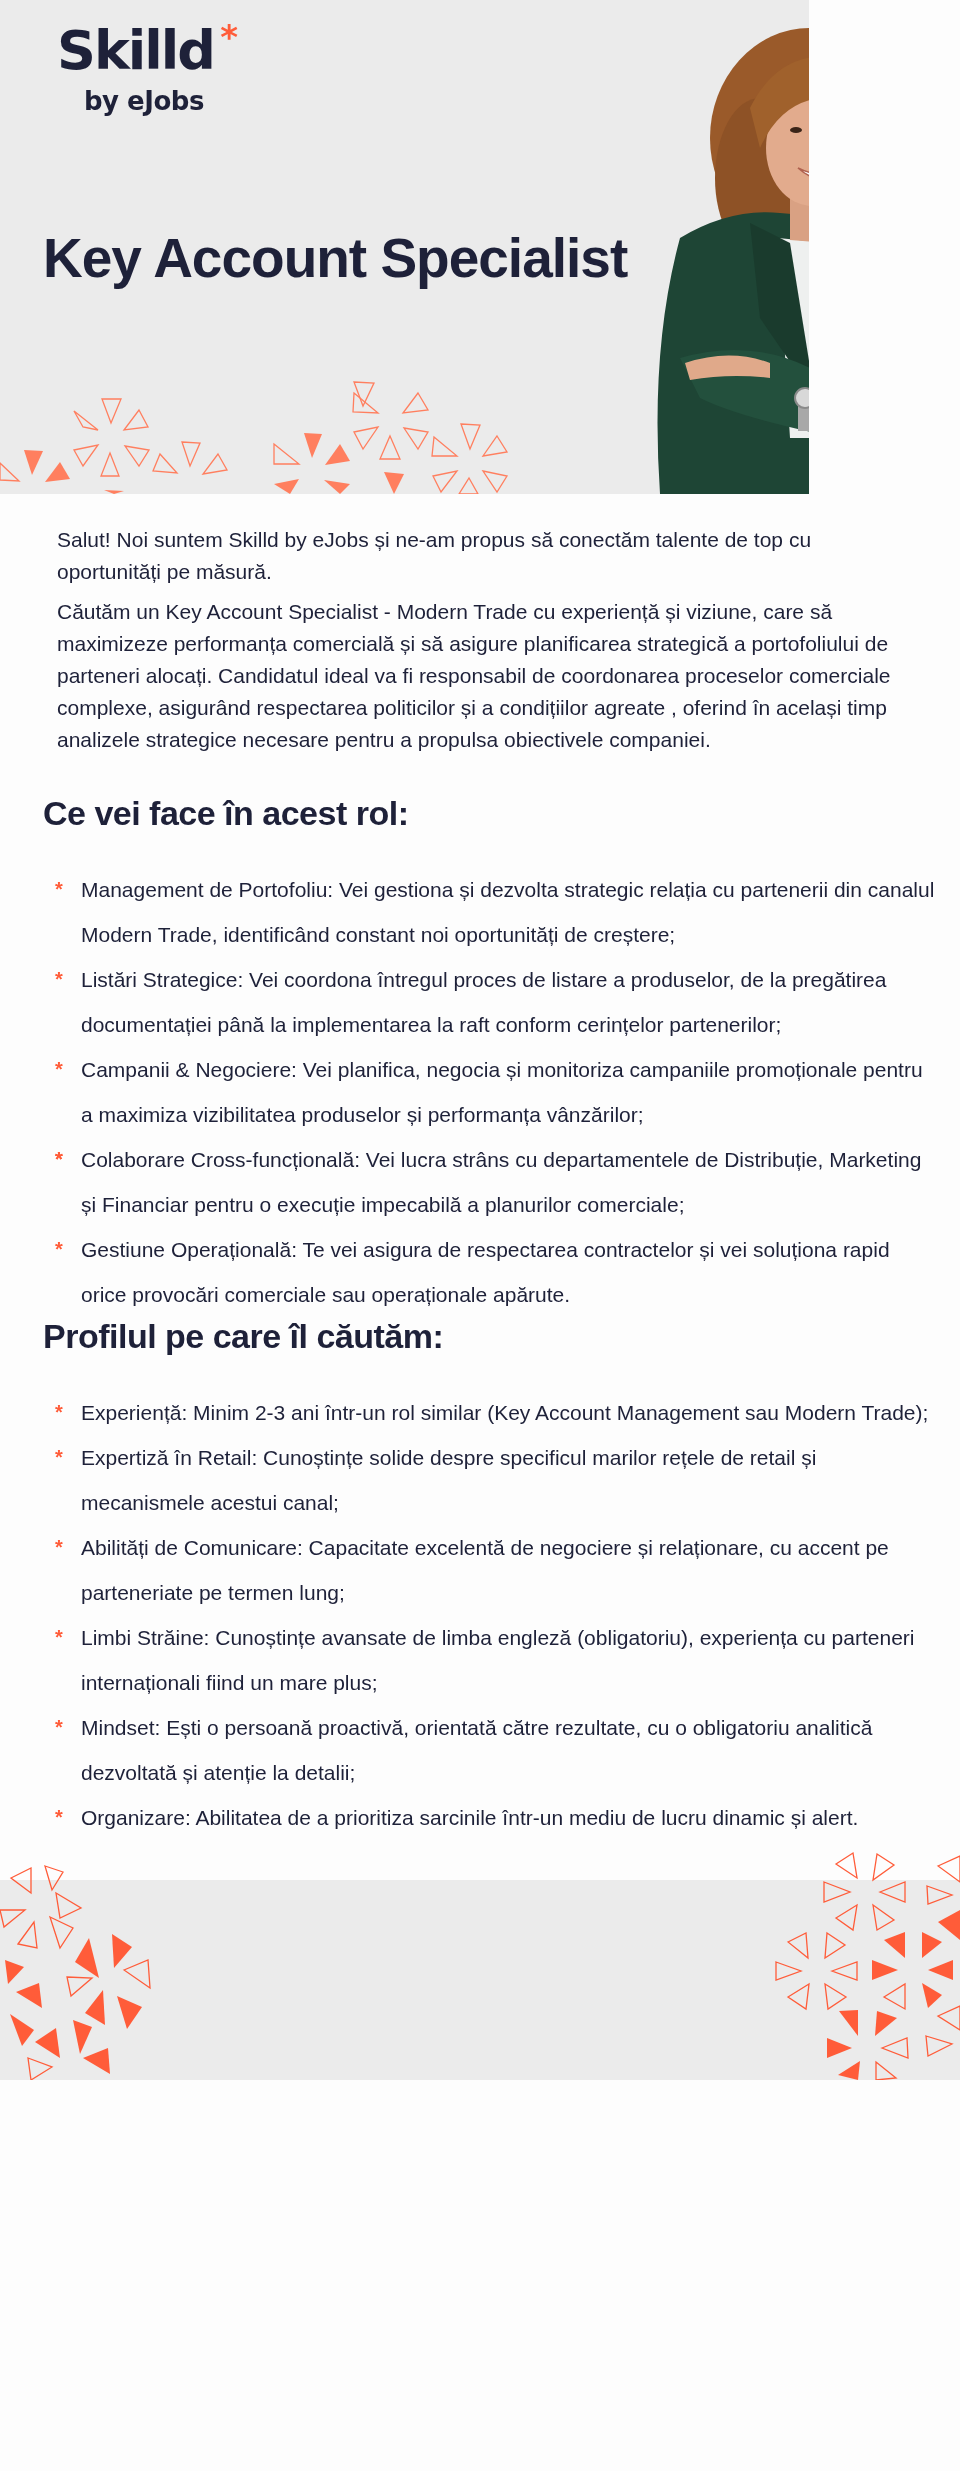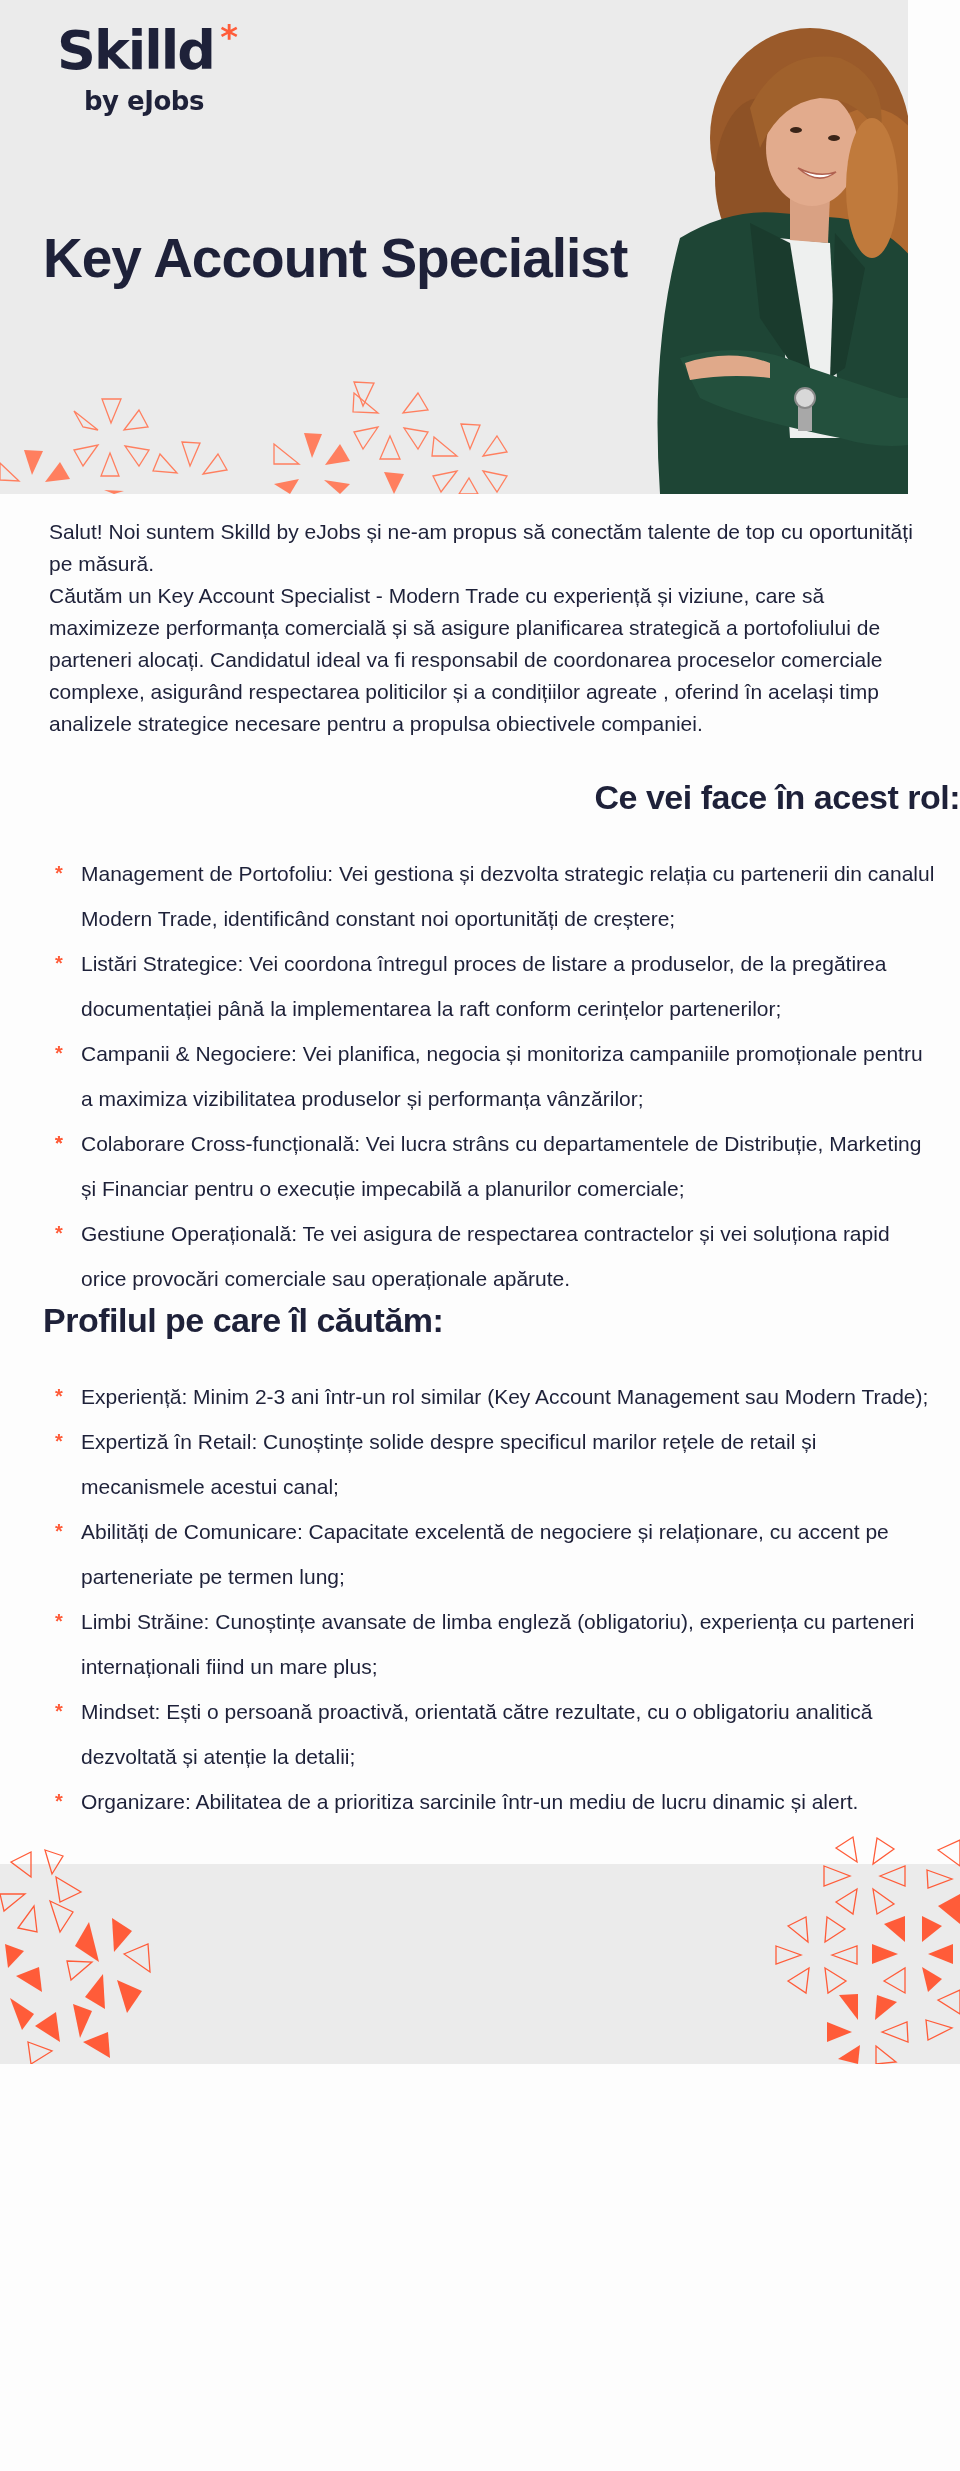--- a/index.html
+++ b/index.html
@@ -1,35 +1,35 @@
 <!DOCTYPE html>
 <html><head>
 <meta charset="utf-8">
 <style>
   * { box-sizing: border-box; margin: 0; padding: 0; }
   html, body { width: 960px; background: #fdfdfd; }
   body { font-family: "Liberation Sans", "DejaVu Sans", sans-serif; color: #1e2139; }
 
-  .hero { position: relative; width: 908px; height: 494px; background: #ebebeb; overflow: hidden; text-decoration: underline; }
+  .hero { position: relative; width: 809px; height: 494px; background: #ebebeb; overflow: hidden; text-decoration: underline; }
   .logo { position: absolute; left: 57px; top: 24px; }
   .logo-main { font-family: "DejaVu Sans", sans-serif; font-weight: bold; font-size: 54px; letter-spacing: -2px; color: #1e2139; line-height: 1; position: relative; display: inline-block; }
   .logo-star { position: absolute; right: -22px; top: -4px; color: #ff5c39; font-size: 34px; font-weight: bold; }
   .logo-sub { font-family: "DejaVu Sans", sans-serif; font-weight: bold; font-size: 26px; color: #1e2139; margin-left: 27px; margin-top: 8px; letter-spacing: -0.5px; }
 
   .hero-title { position: absolute; left: 43px; top: 222px; font-family: "Liberation Sans", sans-serif; font-weight: bold; font-size: 55px; line-height: 72px; color: #1e2139; letter-spacing: -1px; }
 
   .portrait { position: absolute; left: 640px; top: 18px; width: 320px; height: 476px; }
   .triangles { position: absolute; left: 0; top: 370px; width: 540px; height: 124px; }
 
   .content { width: 960px; background: #fdfdfd; padding: 0 0 40px 0; }
   .intro { padding: 22px 43px 0 49px; font-size: 21px; line-height: 32px; color: #1e2139; }
-  .intro p { margin: 0; }
+  .intro p { margin: 8px; }
 
   .section-title { font-size: 34px; font-weight: bold; color: #1e2139; padding-left: 43px; letter-spacing: -0.5px; }
-  .s1 { margin-top: 38px; text-align: right; }
+  .s1 { margin-top: 38px; }
   .s2 { }
 
   ul.bullets { list-style: none; padding: 0 25px 0 81px; margin-top: 34px; }
   ul.bullets li { position: relative; font-size: 21px; line-height: 45px; color: #1e2139; }
   ul.bullets li .bullet { position: absolute; left: -26px; top: 0; color: #ff5c39; font-size: 20px; font-weight: bold; }
 
   .footer { position: relative; width: 960px; height: 200px; background: #ebebeb; overflow: visible; }
   .footer-tri-left { position: absolute; left: 0; top: -30px; width: 170px; height: 230px; }
   .footer-tri-right { position: absolute; left: 760px; top: -40px; width: 200px; height: 240px; }
 </style>

